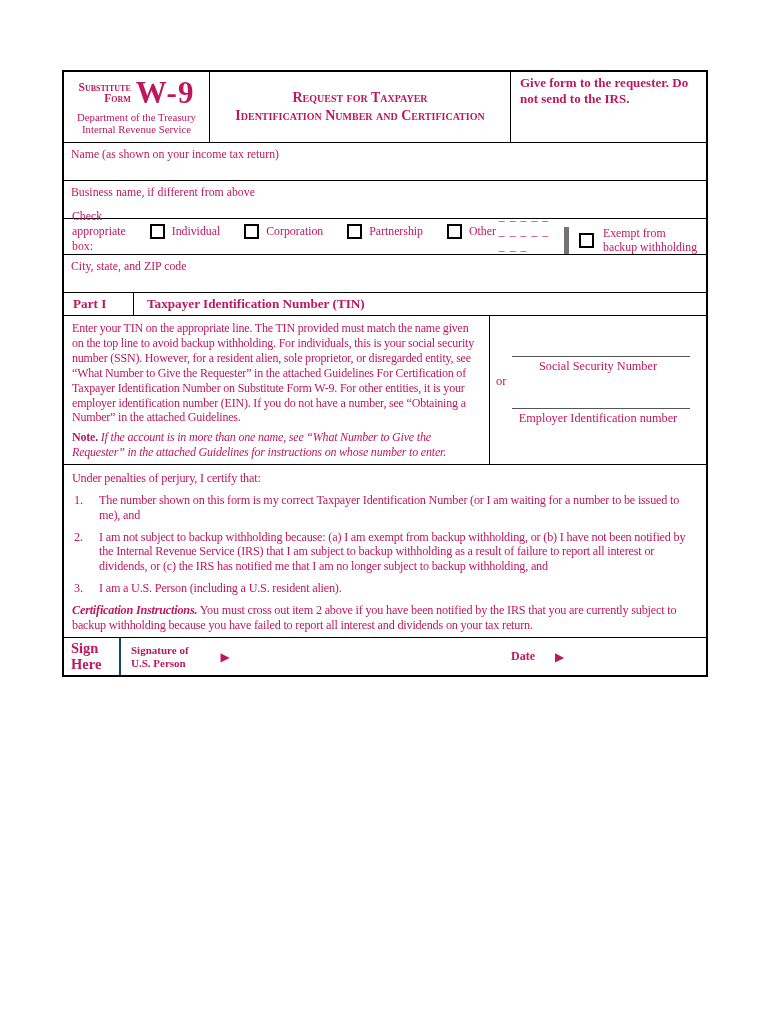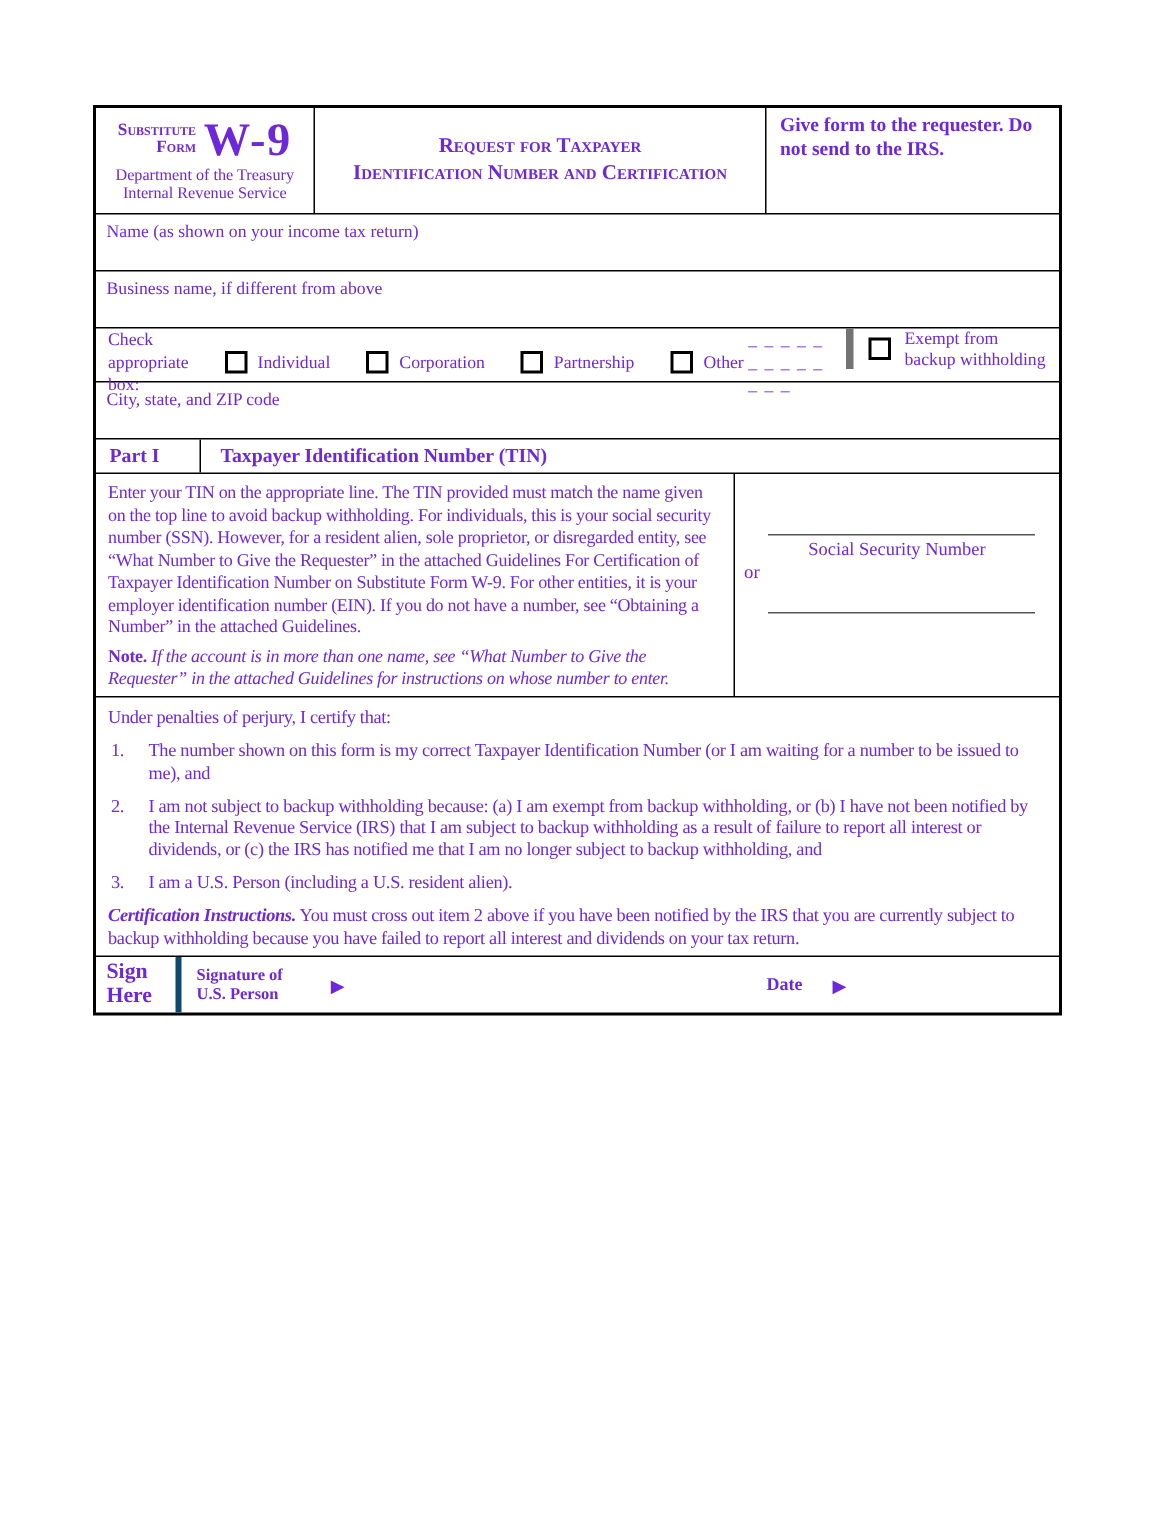--- a/index.html
+++ b/index.html
@@ -2,21 +2,21 @@
 <html><head>
 <meta charset="utf-8">
 <style>
   * { margin:0; padding:0; box-sizing:border-box; }
   html,body { background:#e9e9e9; }
   .page {
     position:relative;
     width:770px; height:1024px;
     background:#ffffff;
     font-family:"Liberation Serif", serif;
-    color:#6d28d9;
+    color:#be185d;
     margin:0 auto;
     overflow:hidden;
   }
   .form {
     position:absolute; left:62px; top:70px; width:646px;
     border:2px solid #000;
     background:#fff;
   }
   .row { border-top:1px solid #000; }
   .row:first-child { border-top:none; }
@@ -40,21 +40,21 @@
   }
   .right-head {
     width:195px; padding:3px 9px 0 9px;
     font-weight:bold; font-size:13px; line-height:16px;
   }
 
   
   .field-row { height:38px; padding:4px 7px; font-size:11.8px; }
 
   
-  .check-row { height:36px; display:flex; align-items:flex-start; }
+  .check-row { height:36px; display:flex; align-items:flex-end; }
   .check-main { flex:1; display:flex; align-items:center; padding:0 8px; font-size:11.8px; }
   .cb {
     display:inline-block; width:15px; height:15px;
     border:2px solid #000; background:#fff; flex-shrink:0;
   }
   .check-main .cb { margin:0 7px 0 24px; }
   .check-main .cb:first-of-type { margin-left:22px; }
   .other-line { letter-spacing:1px; margin-left:3px; font-size:11.8px; }
   .exempt-cell {
     width:142px; border-left:5px solid #737373;
@@ -90,21 +90,21 @@
   .p2-body { padding:6px 8px 5px 8px; font-size:12.2px; line-height:14.8px; letter-spacing:-0.2px; }
   .cert-item { display:flex; margin-top:7px; }
   .cert-num { width:27px; flex-shrink:0; padding-left:2px; }
   .cert-text { flex:1; }
   .cert-instr { margin-top:7px; }
   .ci-label { font-weight:bold; font-style:italic; }
 
   
   .sign-row { display:flex; height:38px; }
   .sign-label {
-    width:57px; border-right:4px solid #0c4a6e;
+    width:57px; border-right:2px solid #0c4a6e;
     font-weight:bold; font-size:14.5px; line-height:15.5px; padding:3px 0 0 7px;
   }
   .sign-main { flex:1; display:flex; align-items:center; position:relative; }
   .sig-of { font-weight:bold; font-size:11px; line-height:12.5px; margin-left:10px; }
   .arrow { font-family:"DejaVu Sans", sans-serif; font-size:12px; }
   .sig-arrow { margin-left:32px; }
   .date-group { position:absolute; left:390px; display:flex; align-items:center; }
   .date-label { font-weight:bold; font-size:12px; margin-right:20px; }
 
   
@@ -179,20 +179,21 @@
     <div class="row p1-body">
       <div class="p1-left">
         <div>Enter your TIN on the appropriate line.  The TIN provided must match the name given on the top line to avoid backup withholding.  For individuals, this is your social security number (SSN).  However, for a resident alien, sole proprietor, or disregarded entity, see “What Number to Give the Requester” in the attached Guidelines For Certification of Taxpayer Identification Number on Substitute Form W-9.  For other entities, it is your employer identification number (EIN).  If you do not have a number, see “Obtaining a Number” in the attached Guidelines.</div>
         <div class="p1-note"><span class="note-word">Note.</span><span class="note-rest">  If the account is in more than one name, see “What Number to Give the Requester” in the attached Guidelines for instructions on whose number to enter.</span></div>
       </div>
       <div class="p1-right">
         <span class="or-word">or</span>
         <div class="tin-line ssn-line"></div>
         <div class="tin-label ssn-label">Social Security Number</div>
         <div class="tin-line ein-line"></div>
+        <div class="tin-label ein-label">Employer Identification number</div>
       </div>
     </div>
 
 
     <div class="row p2-body">
       <div>Under penalties of perjury, I certify that:</div>
       <div class="cert-item">
         <div class="cert-num">1.</div>
         <div class="cert-text">The number shown on this form is my correct Taxpayer Identification Number (or I am waiting for a number to be issued to me), and</div>
       </div>

